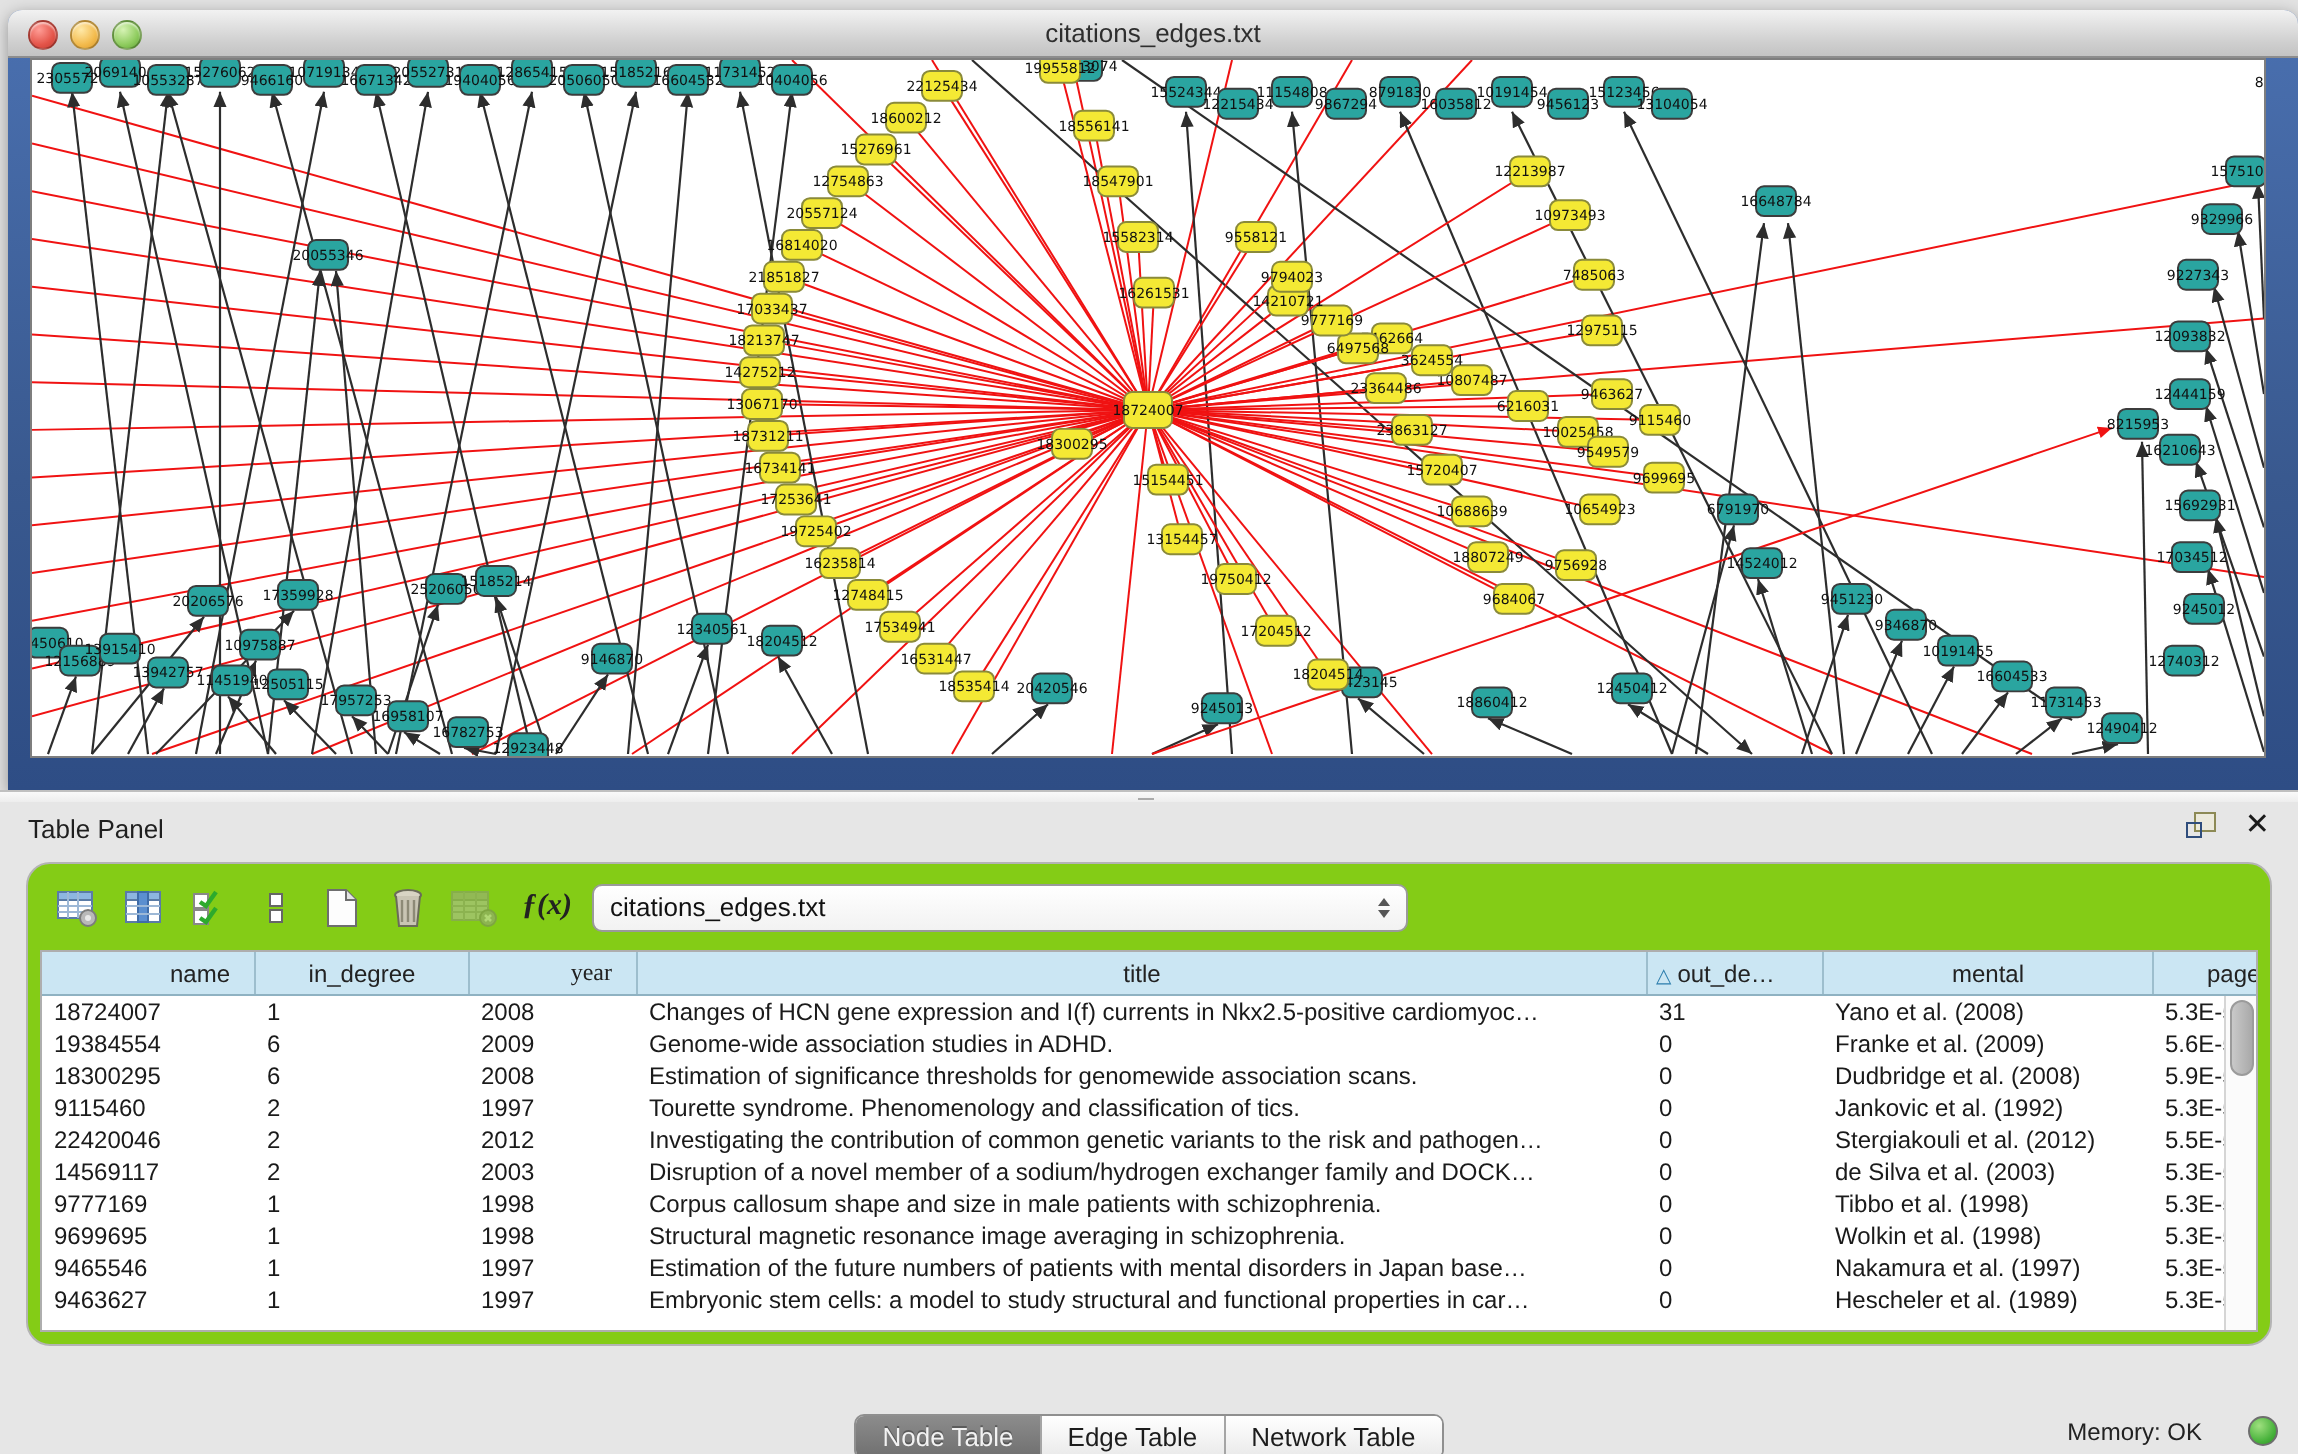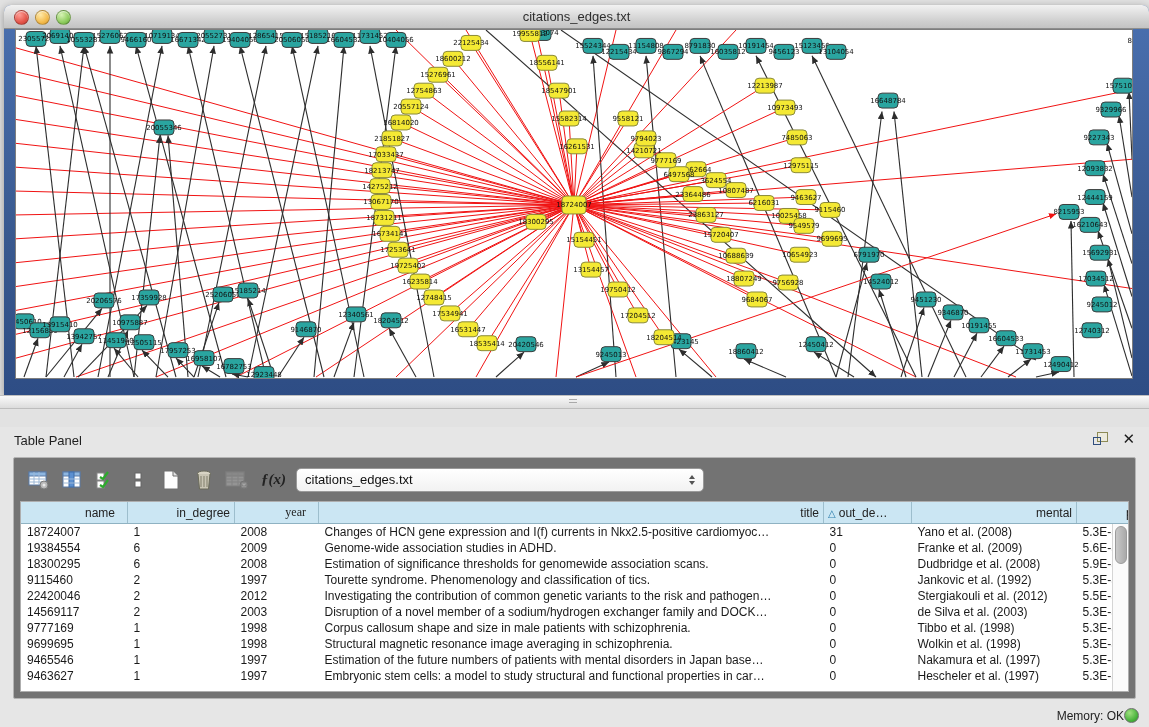--- a/index.html
+++ b/index.html
@@ -44,69 +44,69 @@
     position:absolute;left:0;top:395px;width:1149px;height:12px;
     background:linear-gradient(180deg,#fafafa,#dcdcdc);
     border-top:1px solid #c0c0c0;border-bottom:1px solid #bdbdbd;
   }
   .splitter-grip{position:absolute;left:569px;top:3px;width:8px;height:6px;
     background:
       linear-gradient(180deg,#9a9a9a,#9a9a9a) 0 0/8px 1px no-repeat,
       linear-gradient(180deg,#9a9a9a,#9a9a9a) 0 3px/8px 1px no-repeat;
     opacity:.8;}
   
-  .table-panel{position:absolute;left:0;top:427px;width:1149px;bottom:0;background:#e6e6e6;}
+  .table-panel{position:absolute;left:0;top:401px;width:1149px;bottom:0;background:#e6e6e6;}
   .panel-title{position:absolute;left:14px;top:6px;font-size:13px;color:#1f1f1f;}
   .panel-controls{position:absolute;right:14px;top:5px;display:flex;gap:14px;align-items:center;}
   .float-icon{position:relative;width:15px;height:14px;display:inline-block;}
   .float-icon .sq1{position:absolute;left:4px;top:0;width:9px;height:8px;border:1px solid #8d8a55;background:#eceadc;}
   .float-icon .sq2{position:absolute;left:0;top:5px;width:6px;height:6px;border:1px solid #2f4d7c;background:transparent;}
   .close-icon{font-size:15px;font-weight:bold;color:#1a1a1a;line-height:14px;cursor:default;}
   .panel-box{
     position:absolute;left:13px;right:13px;top:30px;height:240px;
-    background:#737373;border:1px solid #b4b4b4;border-radius:2px;
+    background:#84cc16;border:1px solid #b4b4b4;border-radius:12px;
   }
   
   .tbl-toolbar{position:absolute;left:0;right:0;top:0;height:43px;display:flex;align-items:center;padding-left:10px;}
   .tool-btn{width:30px;height:30px;display:flex;align-items:center;justify-content:center;margin-right:3px;}
   .fx-label{font-family:"Liberation Serif","DejaVu Serif",serif;font-style:italic;font-weight:bold;font-size:15px;color:#222;margin:0 10px 0 6px;}
   .combo{
     width:390px;height:22px;background:linear-gradient(180deg,#ffffff,#f2f2f2);
     border:1px solid #9a9a9a;border-radius:5px;display:flex;align-items:center;
     padding:0 8px;box-shadow:inset 0 1px 1px rgba(255,255,255,.8);
   }
   .combo-text{flex:1;font-size:13px;color:#111;}
   .combo-arrows{display:flex;flex-direction:column;gap:2px;}
   .combo-arrows .up{width:0;height:0;border-left:3.5px solid transparent;border-right:3.5px solid transparent;border-bottom:4px solid #555;}
   .combo-arrows .down{width:0;height:0;border-left:3.5px solid transparent;border-right:3.5px solid transparent;border-top:4px solid #555;}
   
   .tbl-wrap{position:absolute;left:6px;right:6px;top:43px;bottom:6px;background:#fff;border:1px solid #aeaeae;overflow:hidden;}
   table.data{border-collapse:collapse;table-layout:fixed;width:1090px;font-size:12px;color:#1a1a1a;}
   table.data th{
     background:#cbe6f3;border-right:1px solid #9dbecd;border-bottom:1px solid #8fb2c2;
-    height:21px;font-weight:normal;font-size:12px;color:#222;text-align:right;padding:0 4px;
+    height:21px;font-weight:normal;font-size:12px;color:#222;text-align:center;padding:0 4px;
     overflow:hidden;white-space:nowrap;
   }
   table.data th.ra{text-align:right;padding-right:12px;margin-left:20px;}
   table.data td{
     height:16px;padding:0 4px 0 6px;white-space:nowrap;overflow:hidden;text-overflow:ellipsis;
     border:none;line-height:16px;
   }
   .sort-glyph{color:#2e7fae;font-size:10px;margin-right:3px;}
   .vscroll{position:absolute;top:22px;right:0;bottom:0;width:15px;background:#fbfbfb;border-left:1px solid #d5d5d5;}
   .vthumb{position:absolute;left:2px;top:2px;width:10px;height:36px;border-radius:6px;
     background:linear-gradient(90deg,#c9c9c9,#a9a9a9);border:1px solid #9b9b9b;}
   
   .tabs-row{position:absolute;left:0;right:0;top:273px;height:26px;display:flex;justify-content:center;align-items:center;}
   .segmented{display:flex;border:1px solid #8f8f8f;border-radius:5px;overflow:hidden;background:#fff;box-shadow:0 1px 0 rgba(255,255,255,.7);}
   .seg{padding:3px 13px;font-size:13px;color:#1c1c1c;background:linear-gradient(180deg,#ffffff,#e9e9e9);border-right:1px solid #a5a5a5;cursor:default;}
   .seg:last-child{border-right:none;}
   .seg.active{background:linear-gradient(180deg,#8c8c8c,#6f6f6f);color:#f2f2f2;text-shadow:0 -1px 0 rgba(0,0,0,.3);}
   
-  .statusbar{position:absolute;right:10px;bottom:4px;display:flex;align-items:flex-end;gap:0;}
+  .statusbar{position:absolute;right:10px;bottom:4px;display:flex;align-items:flex-end;gap:23px;}
   .statusbar .mem-label{font-size:12px;color:#222;}
   .mem-dot{width:13px;height:13px;border-radius:50%;
     background:radial-gradient(circle at 35% 30%,#9fe07f,#46b13a 65%,#2f8f27);
     border:1px solid #6e6e6e;}
   .icon-svg{display:block;}
 </style>
 </head>
 <body>
 
 <div class="net-window">
@@ -984,21 +984,21 @@
               <td>0</td>
               <td>Nakamura et al. (1997)</td>
               <td>5.3E-5</td>
             </tr>
             <tr>
               <td>9463627</td>
               <td>1</td>
               <td>1997</td>
               <td>Embryonic stem cells: a model to study structural and functional properties in car…</td>
               <td>0</td>
-              <td>Hescheler et al. (1997)</td>
+              <td>Hescheler et al. (1989)</td>
               <td>5.3E-5</td>
             </tr>
           </tbody>
       </table>
       <div class="vscroll">
         <div class="vthumb"></div>
       </div>
     </div>
 
     <div class="tabs-row">

